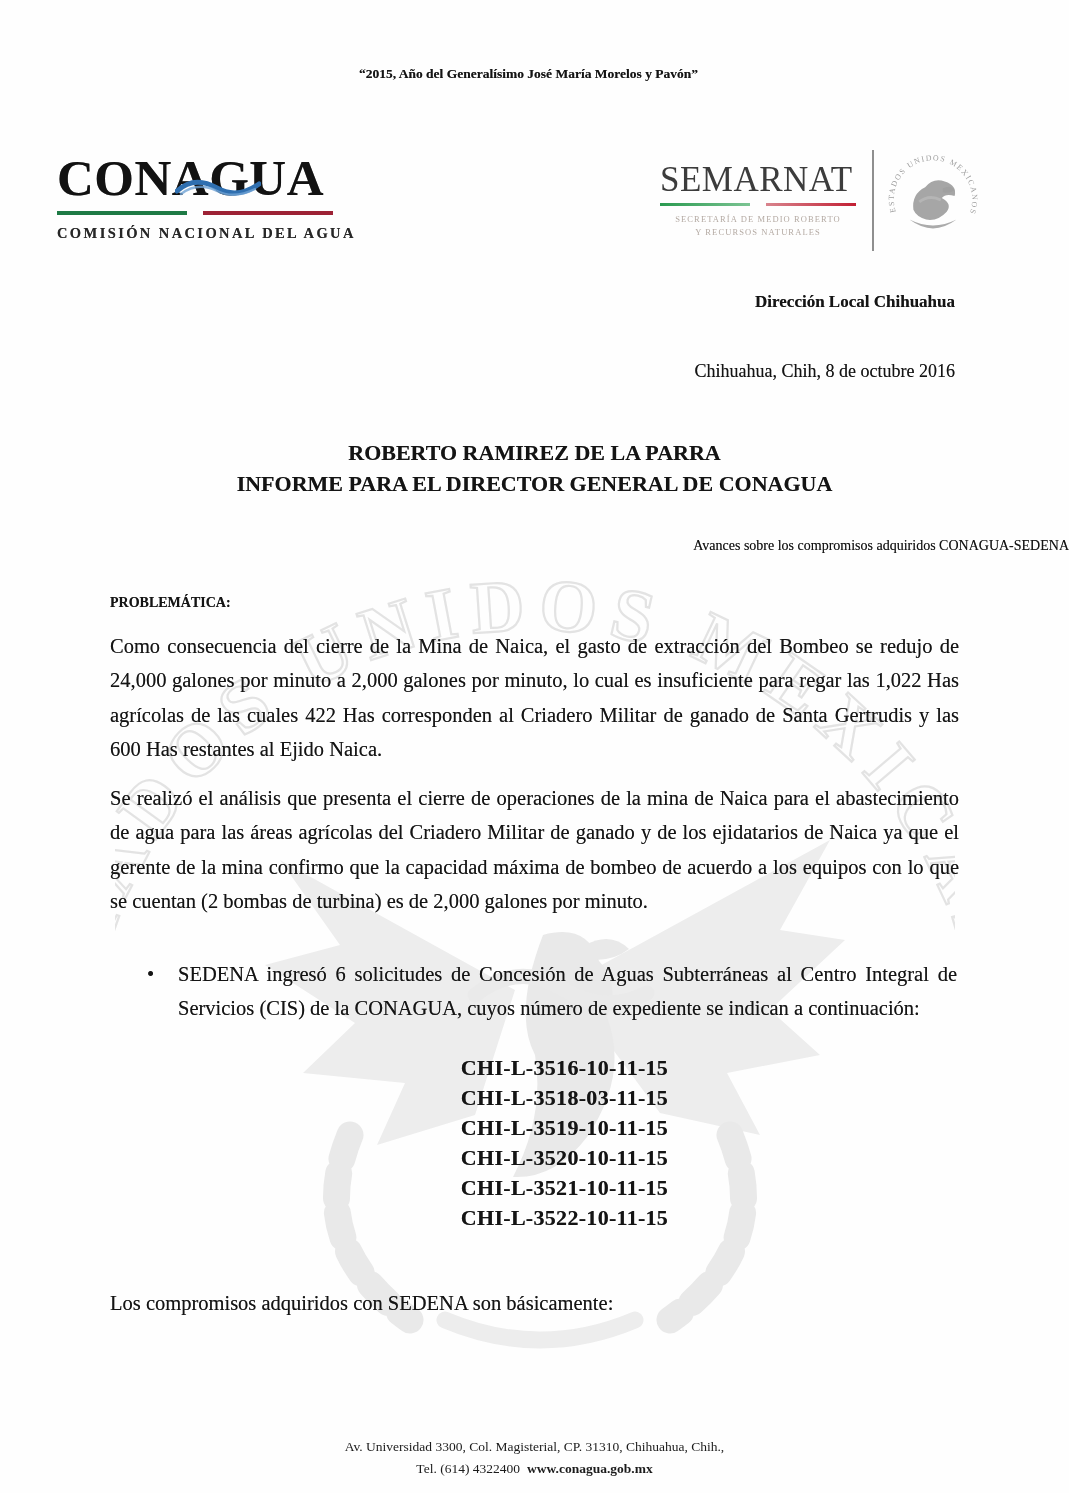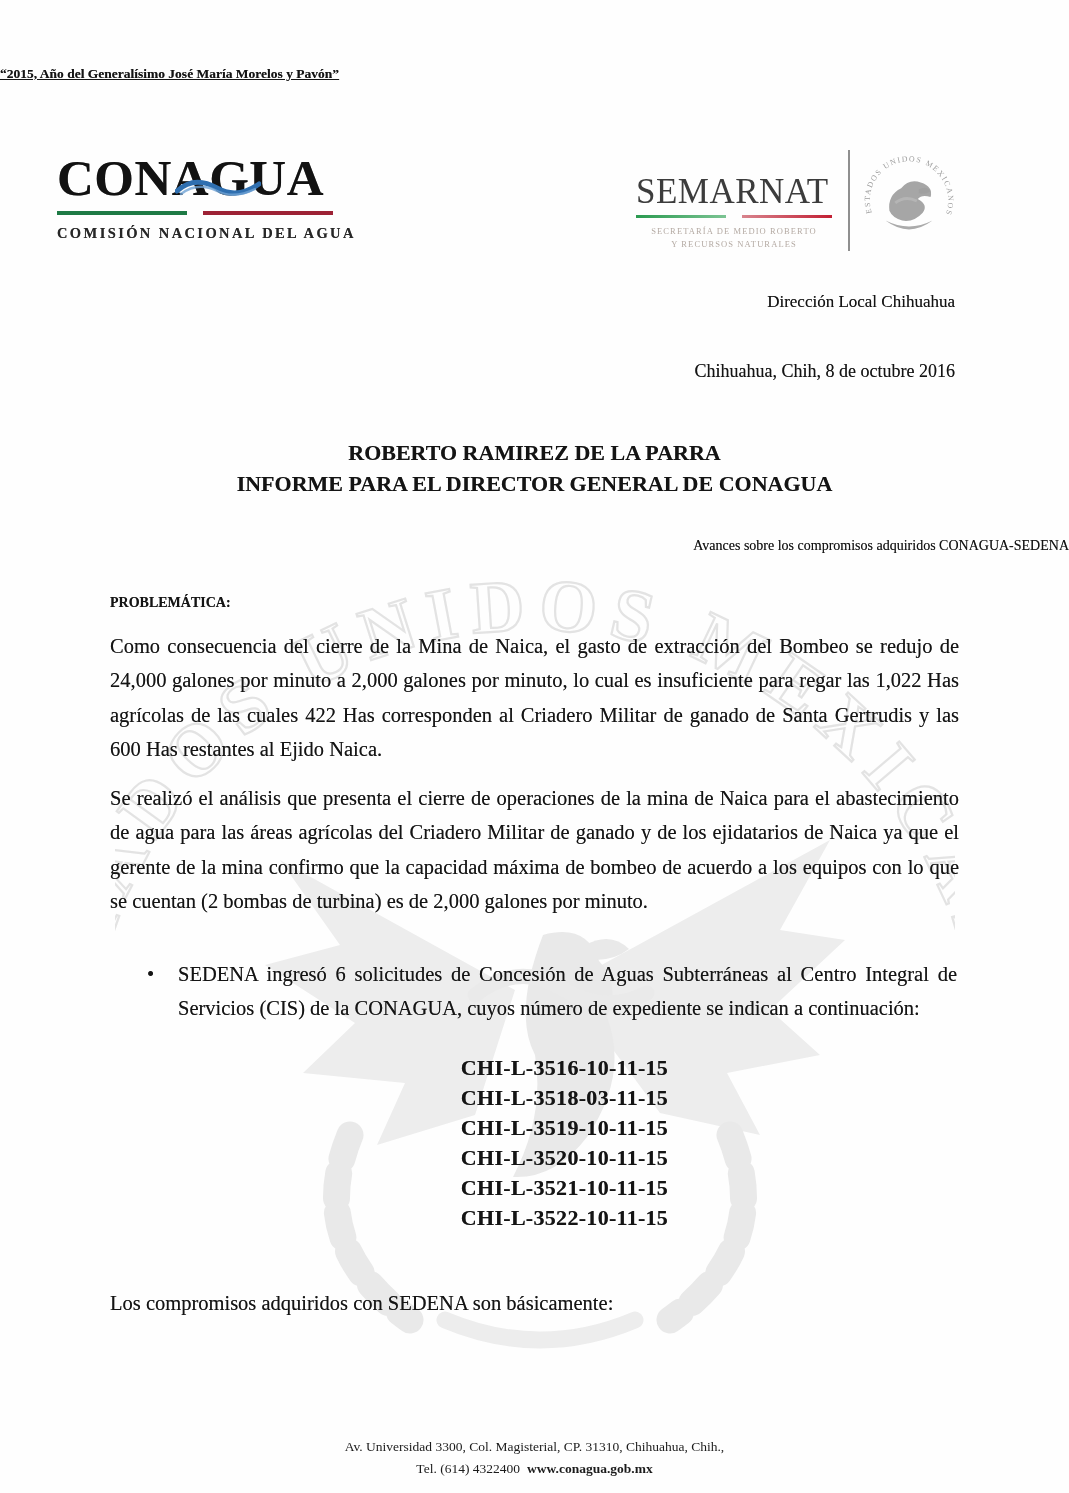--- a/index.html
+++ b/index.html
@@ -22,25 +22,24 @@
     left: 115px; top: 515px;
     width: 840px; height: 850px;
     z-index: 0;
     pointer-events: none;
   }
 
   
   .header-quote {
     position: absolute;
     top: 66px; left: 0; right: 12px;
-    text-align: left;
+    text-align: center;
     font-size: 13.5px;
     font-weight: bold;
     z-index: 2;
-    text-decoration: underline;
   }
 
   
   .logo-conagua {
     position: absolute;
     left: 57px; top: 153px;
     width: 280px;
     z-index: 2;
   }
   .conagua-word {
@@ -71,24 +70,24 @@
     font-size: 14.5px;
     font-weight: bold;
     letter-spacing: 2.4px;
     color: #272727;
     white-space: nowrap;
   }
 
   
   .logo-semarnat {
     position: absolute;
-    left: 636px; top: 150px;
+    left: 660px; top: 150px;
     width: 322px;
     display: flex;
-    align-items: flex-end;
+    align-items: center;
     z-index: 2;
   }
   .semarnat-text { width: 208px; }
   .semarnat-word {
     font-size: 35px;
     line-height: 1.05;
     letter-spacing: 0.5px;
     color: #3c3c3c;
     white-space: nowrap;
   }
@@ -116,21 +115,21 @@
     margin: 0 10px 0 4px;
     flex: none;
   }
   .semarnat-seal { width: 98px; height: 100px; flex: none; margin-top: -2px; }
 
   
   .office-line {
     position: absolute;
     right: 114px; top: 292px;
     font-size: 17px;
-    font-weight: normal;
+    font-weight: bold;
     z-index: 2;
   }
   .date-line {
     position: absolute;
     right: 114px; top: 361px;
     font-size: 18px;
     z-index: 2;
   }
 
   

